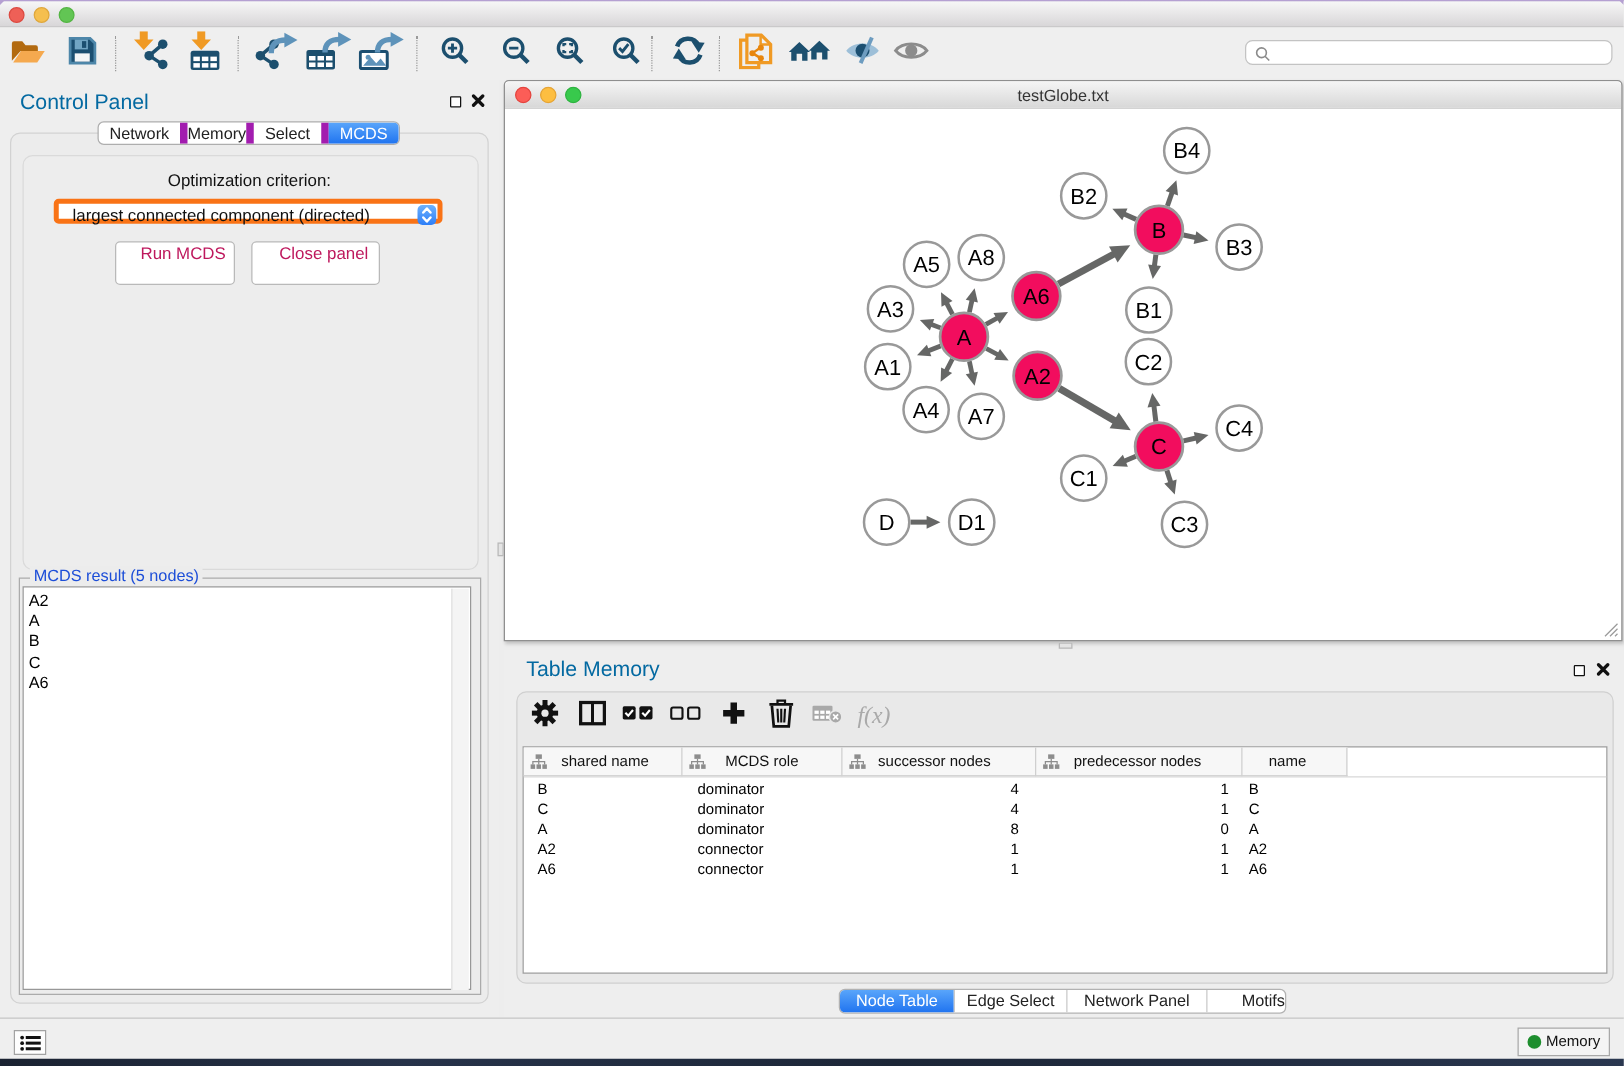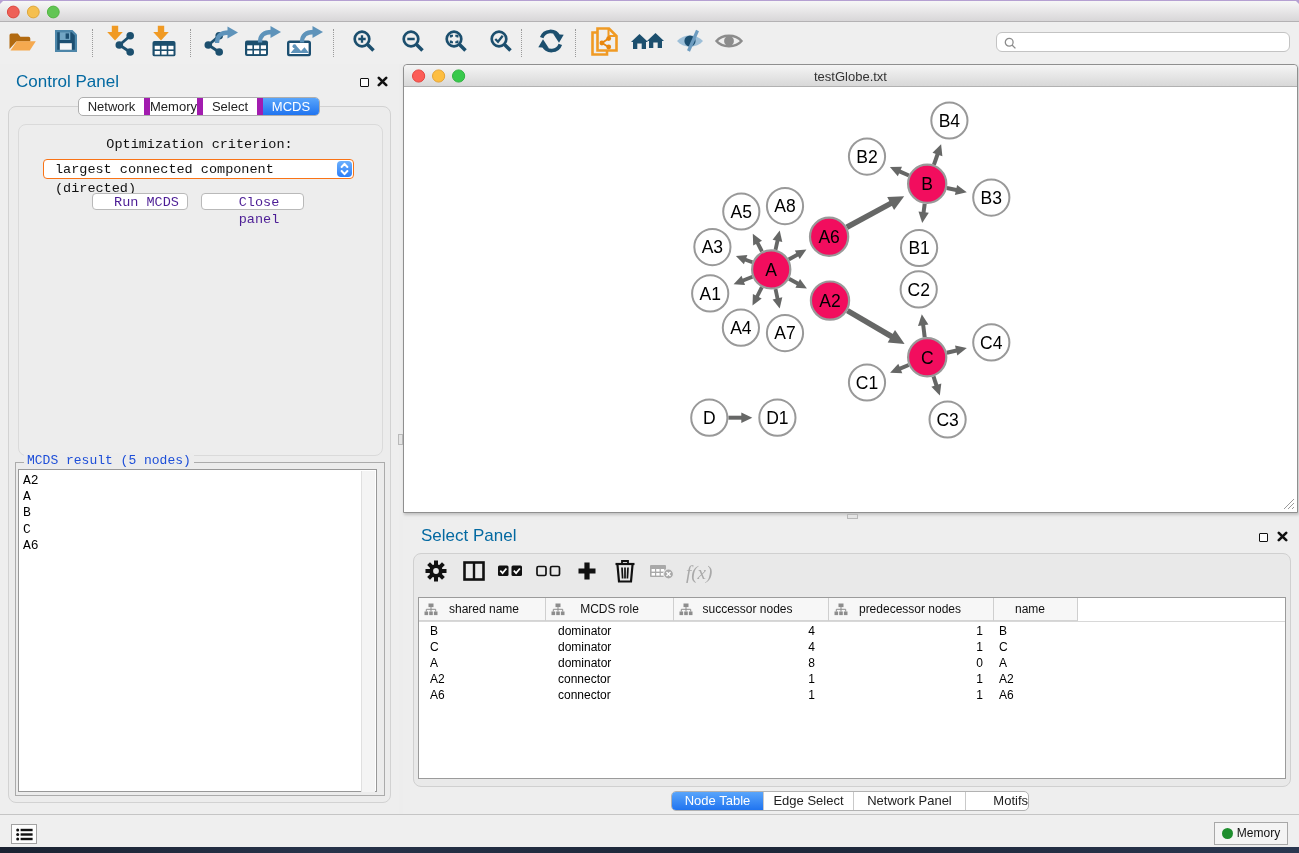--- a/index.html
+++ b/index.html
@@ -20,32 +20,32 @@
 .paneltitle { font-size:17px; color:#0369a1; }
 .fbtn { display:inline-block; width:9px; height:9px; border:1.6px solid #111;
   border-radius:1px; background:#fdfdfd; }
 #tabs { position:absolute; left:78px; top:33px; height:19px; display:flex;
   border:1px solid #aeaeae; border-radius:5px; background:#fff; overflow:hidden; }
 #tabs div { font-size:13px; color:#222; text-align:center; line-height:17px;
   border-right:6px solid #a21caf; }
 #tabs div:last-child { border-right:none; }
 #tabs .sel { background:linear-gradient(#59a5fb,#2074f0); color:#fff; }
 #cpanel { position:absolute; left:8px; top:42px; width:383px; height:697px;
-  background:#ececec; border:1px solid #d2d2d2; border-radius:8px;font-family:Liberation Mono, monospace; }
+  background:#ececec; border:1px solid #d2d2d2; border-radius:8px; }
 #cpinner { position:absolute; left:9px; top:17px; width:365px; height:332px;
   background:#ededed; border:1px solid #dadada; border-radius:8px; }
 #optlabel { position:absolute; left:0; top:30px; width:100%; text-align:center;
   font-size:13.5px; color:#111; }
 #combo { position:absolute; left:34px; top:52px; width:311px; height:20px;
-  background:#fff; border:1px solid #f97316; border-radius:4px; font-size:13.5px;
+  background:#fff; border:4px solid #f97316; border-radius:4px; font-size:13.5px;
   color:#111; line-height:19px; padding-left:11px; }
 #combo .spin { position:absolute; right:1px; top:1px; width:15px; height:16px;
   border-radius:4px; background:linear-gradient(#6db1fd,#2d7ef7); }
-.btn { position:absolute; height:17px; background:#fff; border:1px solid #b9b9b9;
-  border-radius:4px; font-size:13.5px; color:#4c1d95; text-align:center; line-height:17px;padding-left:13px; }
+.btn { position:absolute; height:35px; background:#fff; border:1px solid #b9b9b9;
+  border-radius:4px; font-size:13.5px; color:#be185d; text-align:center; line-height:17px;padding-left:13px; }
 #fsborder { position:absolute; left:6px; top:355px; width:370px; height:334px;
   border:1px solid #ababab; }
 #fslegend { position:absolute; left:15px; top:346px; font-size:13px; color:#1d4ed8;
   background:#ececec; padding:0 3px; }
 #mcdslist { position:absolute; left:9px; top:362px; width:359px; height:323px;
   background:#fff; border:1px solid #989898; font-size:13px; color:#000;
   line-height:16.2px; padding:3px 0 0 4px; }
 #mcdsscroll { position:absolute; right:1px; top:1px; width:14px; height:321px;
   background:#f4f4f4; border-left:1px solid #e0e0e0; }
 #netwin { position:absolute; left:403px; top:64px; width:895px; height:449px;
@@ -370,21 +370,21 @@
         <line x1="11" y1="1" x2="1" y2="11"></line>
     <line x1="11" y1="5" x2="5" y2="11"></line>
         <line x1="11" y1="9" x2="9" y2="11"></line>
       </g>
     </svg>
 </div>
 <div class="grip" style="left:398px;top:434px;width:5px;height:11px"></div>
 <div class="grip" style="left:847px;top:514px;width:11px;height:5px"></div>
 
 <div id="tablepanel">
-  <div class="paneltitle abs" style="left:18px;top:6px">Select Panel</div>
+  <div class="paneltitle abs" style="left:18px;top:6px">Table Memory</div>
   <div class="abs" style="left:856px;top:8px"><span class="fbtn"></span></div>
   <div class="abs" style="left:874px;top:8px"><svg width="11" height="11" viewBox="0 0 11 11">
         <path d="M1.8 1.8 L9.2 9.2 M9.2 1.8 L1.8 9.2" stroke="#111" stroke-width="2.6" stroke-linecap="round"></path>
       </svg></div>
   <div id="tptool">
 <div class="abs" style="left:22px;top:19px;transform:translate(-50%,-50%)"><svg width="22" height="22" viewBox="0 0 22 22">
           <g transform="translate(11,11)" fill="#111">
             <rect x="-2.0" y="-10.5" width="4.0" height="6" transform="rotate(0)"></rect>
             <rect x="-2.0" y="-10.5" width="4.0" height="6" transform="rotate(45)"></rect>
             <rect x="-2.0" y="-10.5" width="4.0" height="6" transform="rotate(90)"></rect>

